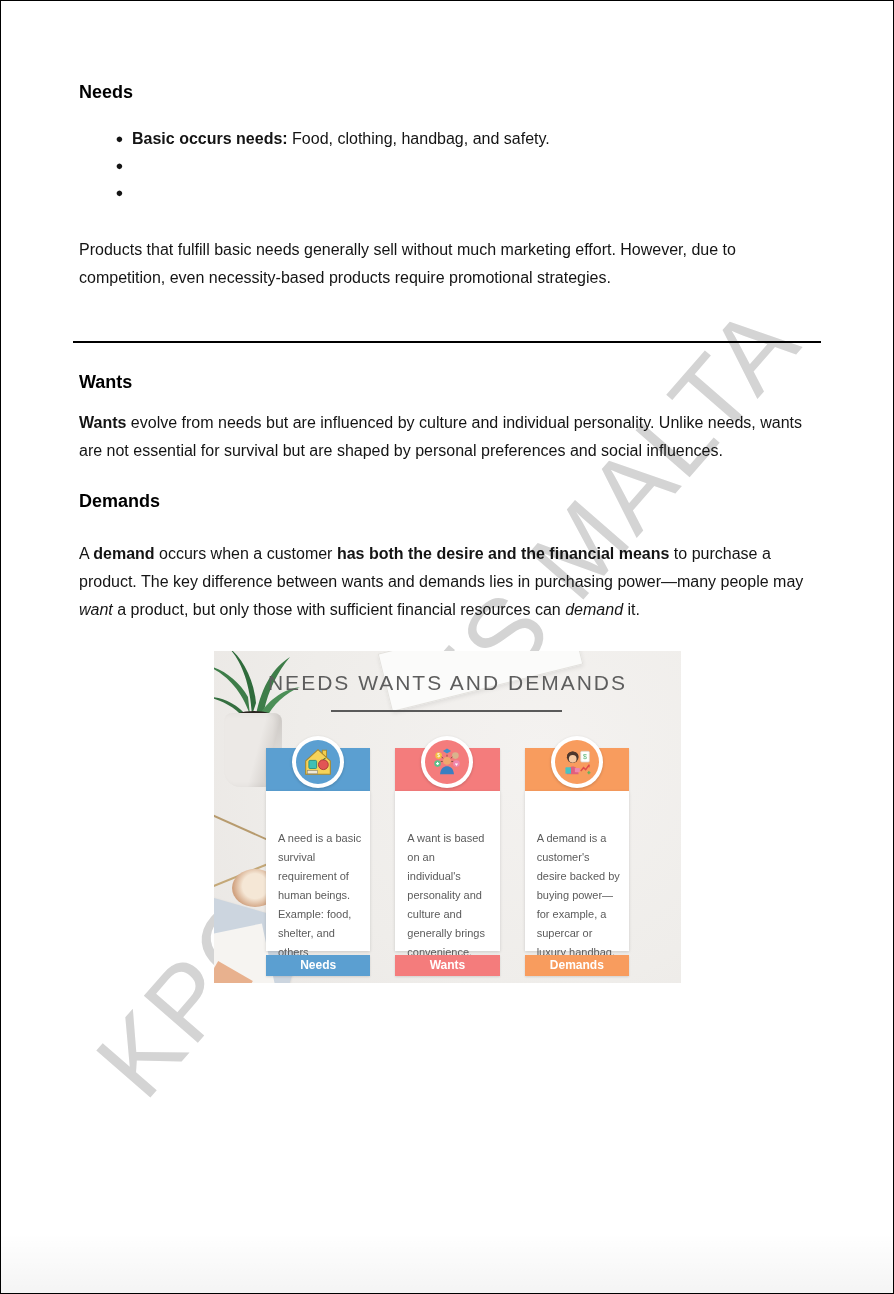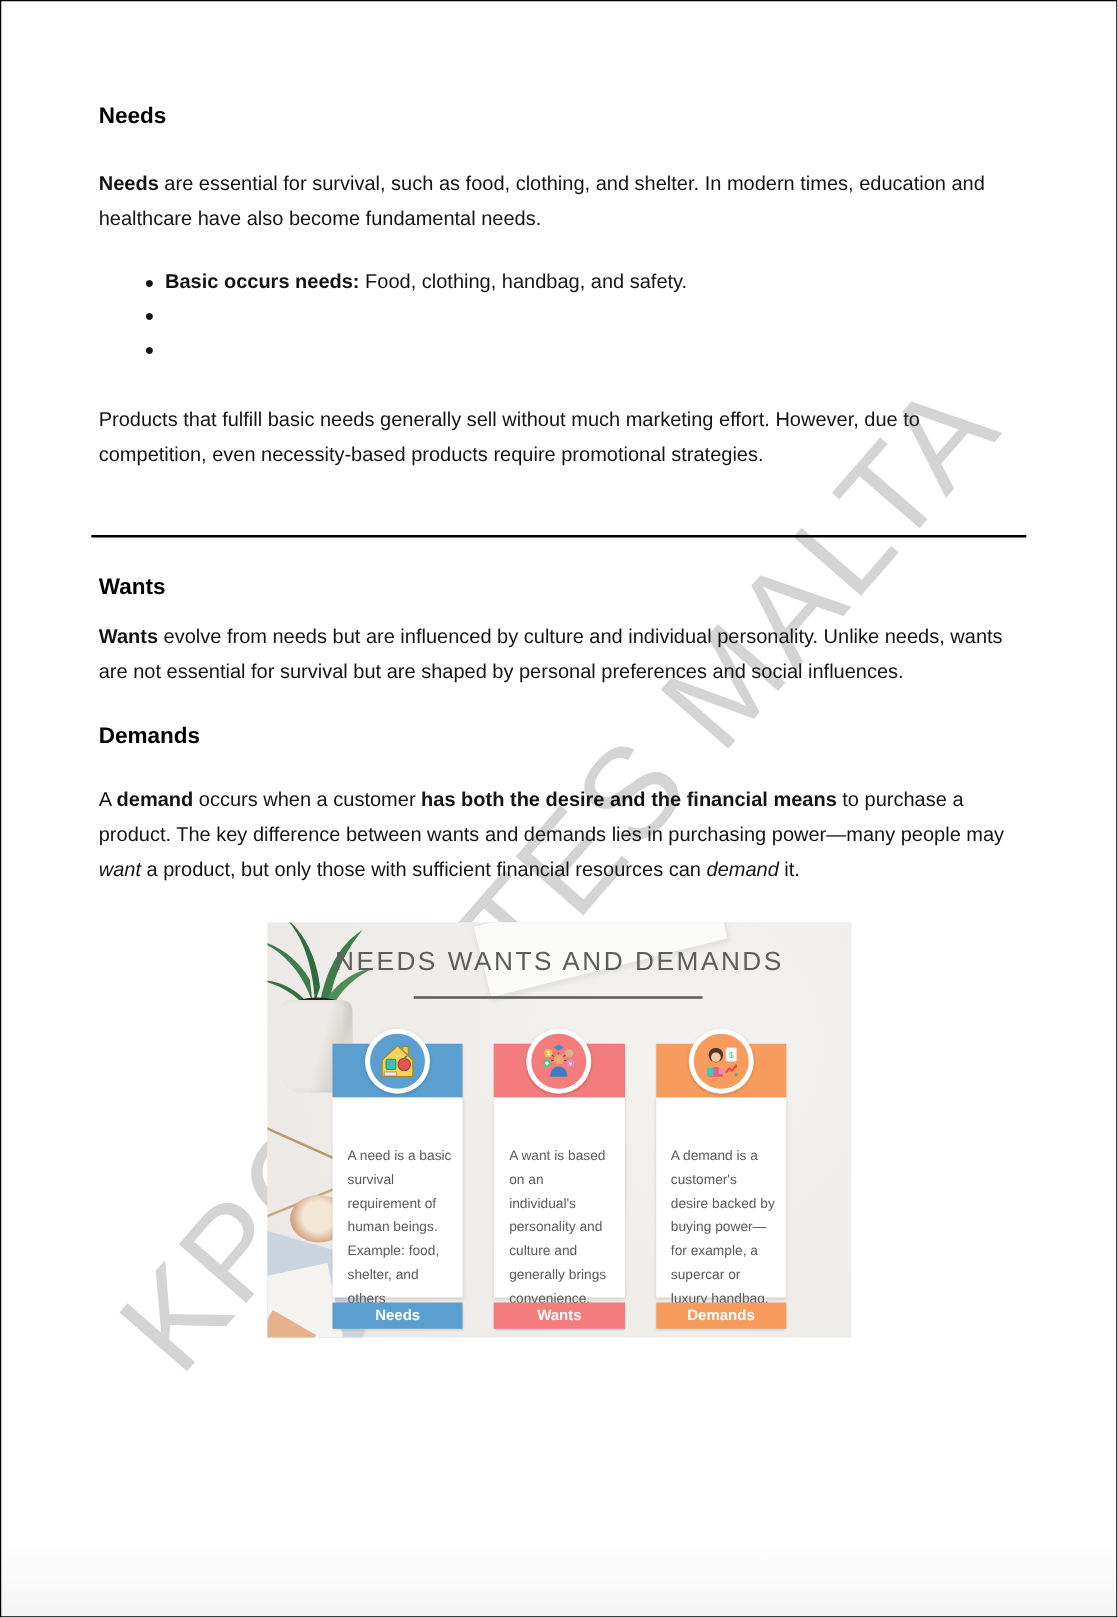--- a/index.html
+++ b/index.html
@@ -121,21 +121,20 @@
   .peach{ top:318px; left:-6px; width:40px; height:30px; background:#e8b18e; transform:rotate(30deg); }
 </style>
 </head>
 <body>
 
 <div class="page">
   <div class="watermark">KPC NOTES MALTA</div>
 
   <div class="content">
     <h2>Needs</h2>
-    <p class="p-intro"><span style="font-weight: bold;">Needs</span><span> are essential for survival, such as food, clothing, and shelter. In modern times, education and healthcare have also become fundamental needs.</span></p>
 
     <div class="bullets">
         <div class="bullet-row">
           <span class="bullet-dot">●</span>
           <span><span style="font-weight: bold;">Basic occurs needs:</span><span> Food, clothing, handbag, and safety.</span></span>
         </div>
         <div class="bullet-row">
           <span class="bullet-dot">●</span>
         </div>
         <div class="bullet-row">

